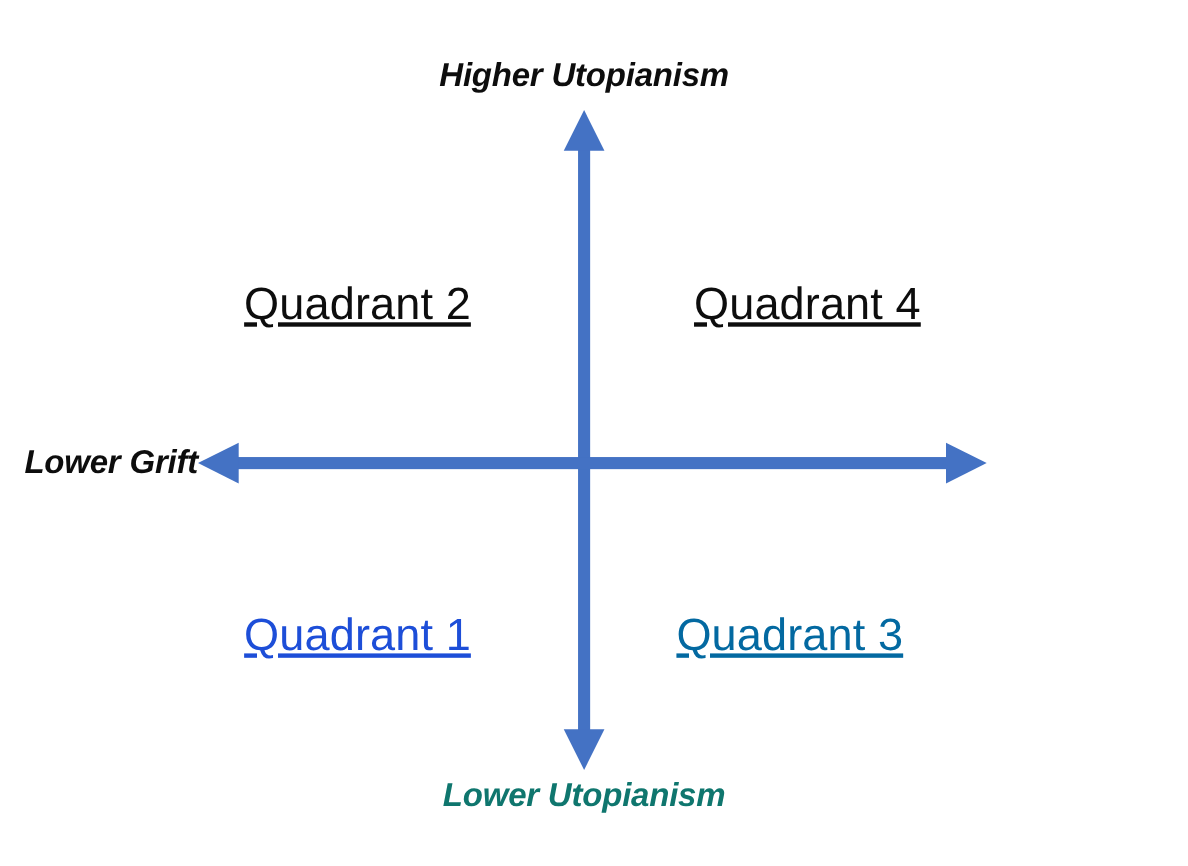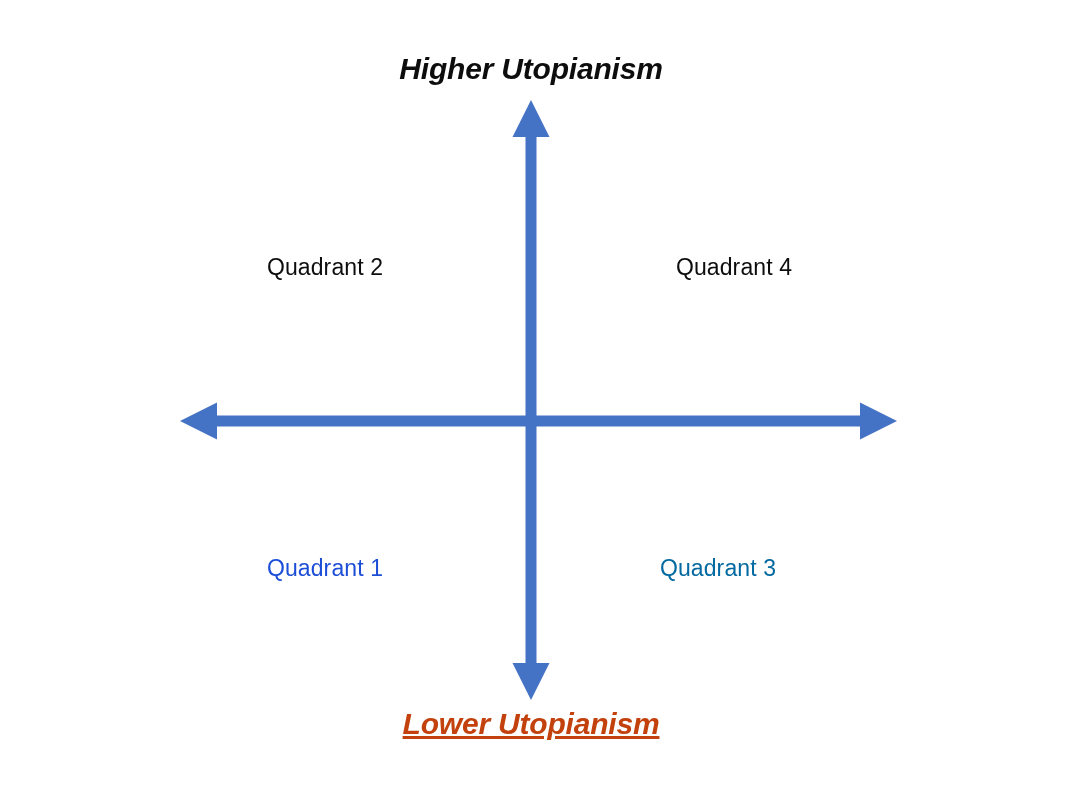--- a/index.html
+++ b/index.html
@@ -35,22 +35,23 @@
   .axis-label {
     font-style: italic;
     font-weight: bold;
     font-size: 30px;
     letter-spacing: -0.2px;
   }
   
   .quadrant-label {
     font-style: normal;
     font-weight: 400;
-    font-size: 23px;
+    font-size: 41px;
     letter-spacing: 0.1px;
+    text-decoration: underline;
   }
   .center-x {
     transform: translateX(-50%);
   }
 </style>
 </head>
 <body>
 
 <div id="canvas" style="background: rgb(255, 255, 255);">
 
@@ -64,22 +65,23 @@
 
     <g>
       <rect x="198" y="415.5" width="681" height="11" fill="#4472C4"></rect>
       <polygon points="180,421 217,402.5 217,439.5" fill="#4472C4"></polygon>
       <polygon points="897,421 860,402.5 860,439.5" fill="#4472C4"></polygon>
     </g>
   </svg>
 
   <div class="label axis-label center-x" style="left: 531px; top: 54px; color: rgb(13, 13, 13);">Higher Utopianism</div>
 
-  <div class="label axis-label center-x" style="left: 531px; top: 709px; color: #c2410c; text-decoration: underline;">Lower Utopianism</div>
+  <div class="label axis-label center-x" style="left: 531px; top: 709px; color: #0f766e;">Lower Utopianism</div>
 
+  <div class="label axis-label" style="right: 900px; top: 406px; color: rgb(13, 13, 13);">Lower Grift</div>
 
 
   <div class="label quadrant-label center-x" style="left: 325px; top: 256px; color: rgb(13, 13, 13);">Quadrant 2</div>
 
   <div class="label quadrant-label center-x" style="left: 718px; top: 256px; color: rgb(13, 13, 13); margin-left: 16px;">Quadrant 4</div>
 
   <div class="label quadrant-label center-x" style="left: 325px; top: 557px; color: #1d4ed8;">Quadrant 1</div>
 
   <div class="label quadrant-label center-x" style="left: 718px; top: 557px; color: #0369a1;">Quadrant 3</div>
 

